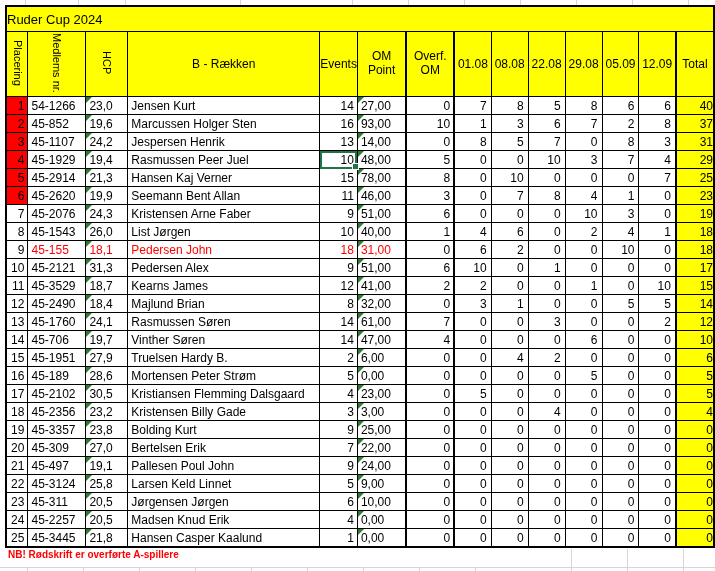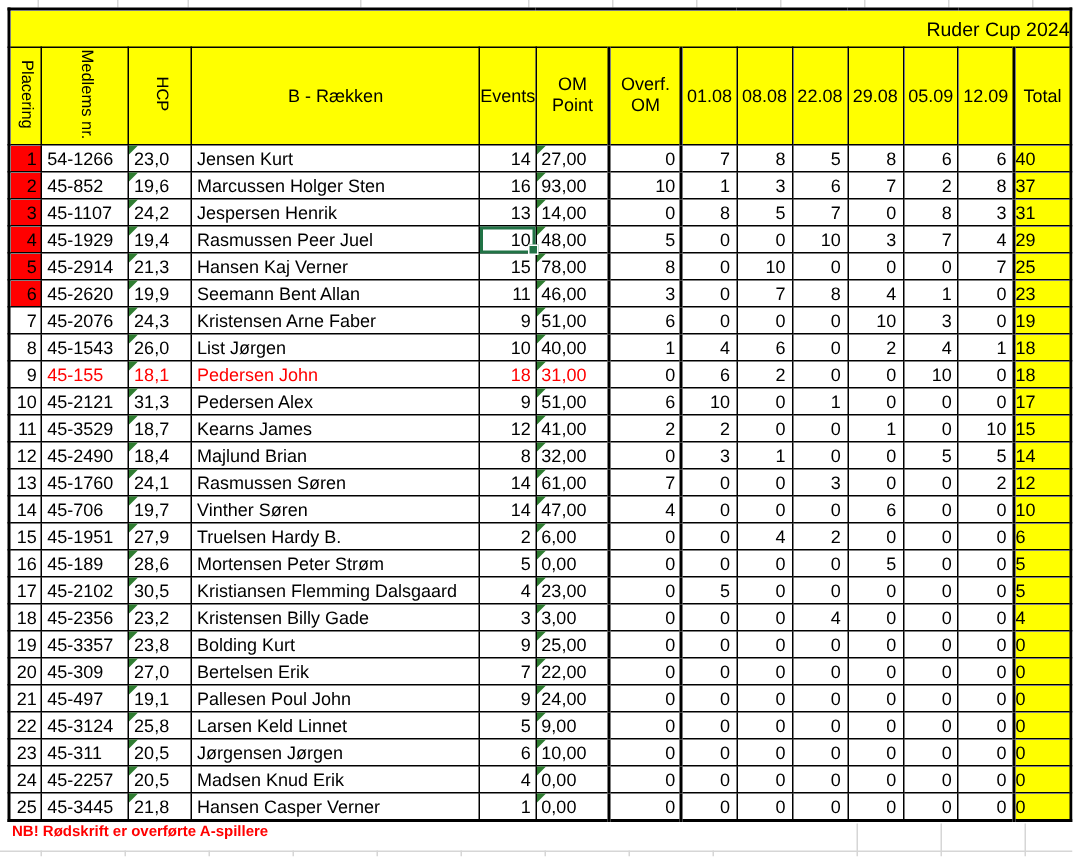--- a/index.html
+++ b/index.html
@@ -21,41 +21,41 @@
   th,td{
     border:1px solid #000;
     padding:0;margin:0;
     font-weight:normal;
     overflow:hidden;
     white-space:nowrap;
     color:#000;
   }
   tr.title-row th{
     height:24px;background:#FFFF00;
-    font-size:13px;text-align:right;vertical-align:middle;margin-top:36px;
+    font-size:13px;text-align:left;vertical-align:middle;margin-top:36px;
   }
   tr.hdr th{
     height:64px;background:#FFFF00;
     font-size:12px;text-align:center;vertical-align:middle;
   }
   .vtext{
     writing-mode:vertical-rl;
     display:inline-block;
     font-size:11px;line-height:1;
     max-height:64px;
   }
   th.wrapcol{white-space:normal;line-height:1.15;margin-left:28px;}
   th.ovcol,td.ovcol{border-left:2px solid #000;border-right:2px solid #000;}
   th.totcol,td.totcol{border-left:2px solid #000;}
 
   tr.data td{height:17px;font-size:12px;vertical-align:middle;}
   td.txt{text-align:left;padding-left:3px;}
   td.num{text-align:right;padding-right:3px;}
   td.score{text-align:right;padding-right:4px;}
-  td.totcol{background:#FFFF00;text-align:left;}
+  td.totcol{background:#FFFF00;text-align:right;}
   td.hot{background:#FF0000;}
   .redtxt{color:#FF0000;}
 
   td.rel{position:relative;overflow:visible;margin-left:40px;}
   .tri{
     position:absolute;top:0;left:0;width:0;height:0;
     border-top:6px solid #2f7d31;
     border-right:6px solid transparent;
   }
   td.sel{
@@ -523,21 +523,21 @@
         <td class="score">0</td>
         <td class="score">0</td>
         <td class="score">0</td>
         <td class="score">0</td>
         <td class="totcol">0</td>
       </tr>
       <tr class="data">
         <td class="num">25</td>
         <td class="txt">45-3445</td>
         <td class="txt rel">21,8<span class="tri"></span></td>
-        <td class="txt">Hansen Casper Verner</td>
+        <td class="txt">Hansen Casper Kaalund</td>
         <td class="num">1</td>
         <td class="txt rel">0,00<span class="tri"></span></td>
         <td class="num ovcol">0</td>
         <td class="score">0</td>
         <td class="score">0</td>
         <td class="score">0</td>
         <td class="score">0</td>
         <td class="score">0</td>
         <td class="score">0</td>
         <td class="totcol">0</td>

